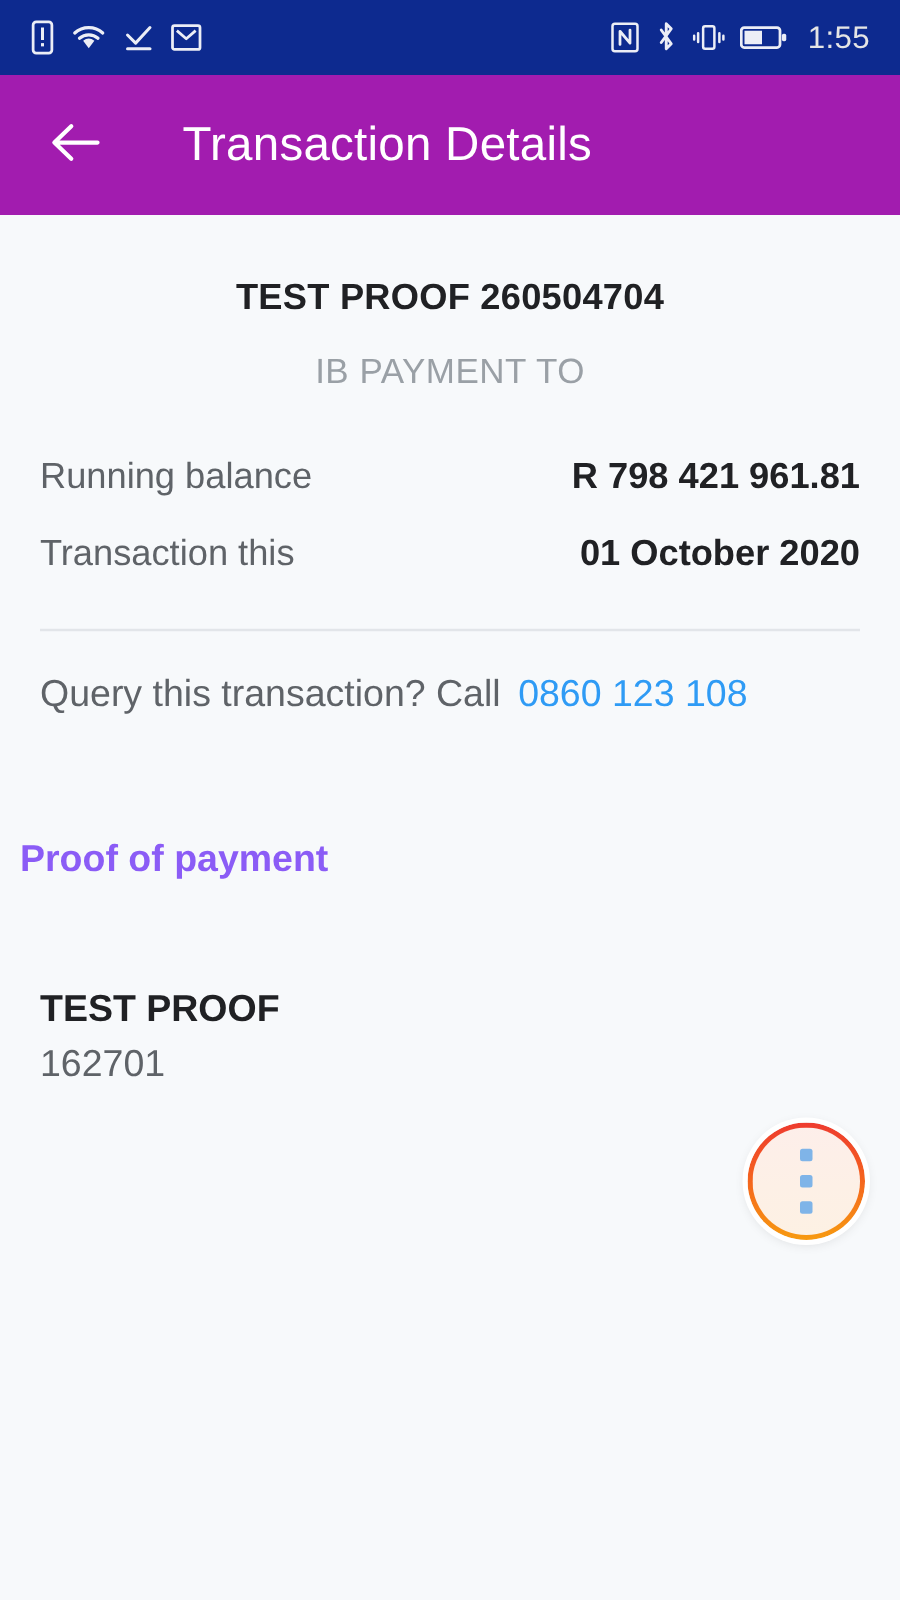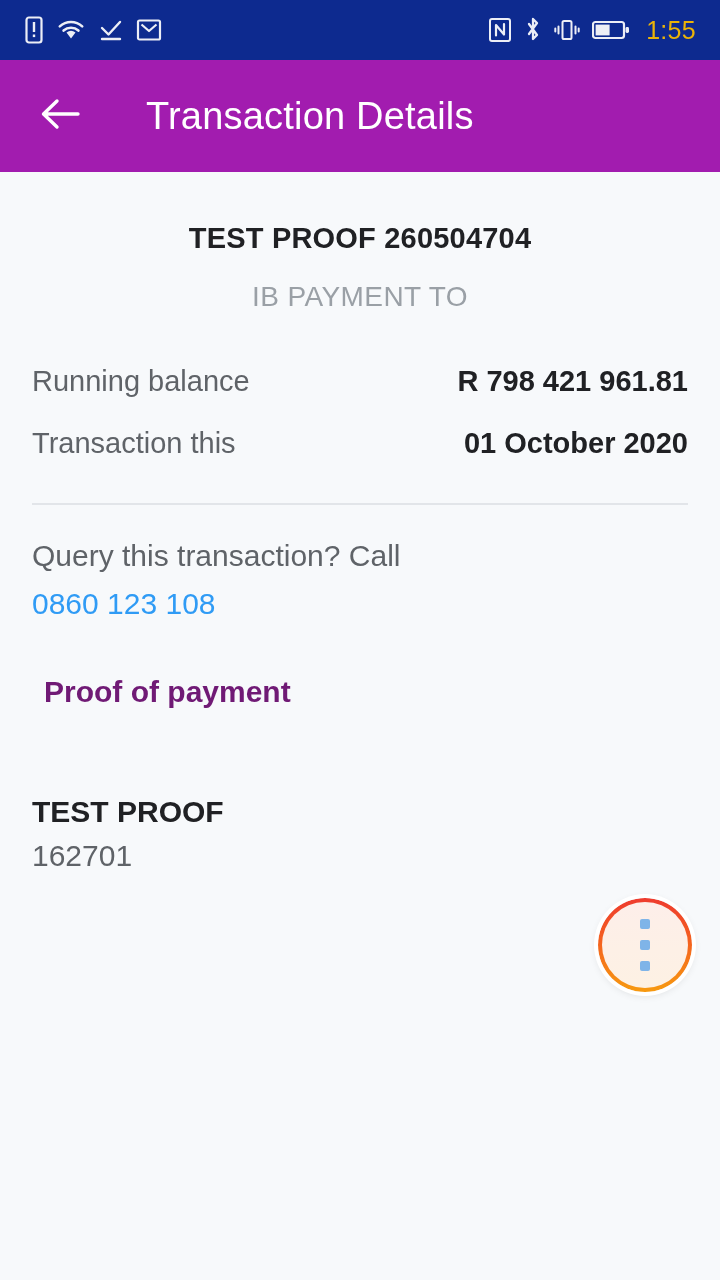--- a/index.html
+++ b/index.html
@@ -40,21 +40,21 @@
   }
   .status-left { gap: 12px; }
   .status-right { gap: 12px; }
   .sb-icon {
     display: inline-flex;
     align-items: center;
     justify-content: center;
     opacity: .92;
   }
   .sb-time {
-    color: #eab308;
+    color: #e5e5e5;
     font-size: 25px;
     letter-spacing: .3px;
     margin-left: 4px;
   }
 
   
   .app-bar {
     position: absolute;
     top: 60px; left: 0;
     width: 720px;
@@ -145,31 +145,30 @@
   }
 
   .query-line {
     padding: 0 32px;
     margin-top: 34px;
     font-size: 30px;
     color: #5f6368;
     display: flex;
     align-items: baseline;
     gap: 14px;
-    flex-direction: column;
   }
   .query-phone {
     color: #2f9bf5;
     font-weight: 400;
   }
 
   .pop-link {
-    padding: 0 44px;
-    margin-top: 54px;
-    color: #701a75;
+    padding: 0 16px;
+    margin-top: 98px;
+    color: #8b5cf6;
     font-size: 30px;
     font-weight: bold;
     display: inline-block;
     cursor: pointer;
   }
 
   .beneficiary {
     padding: 0 32px;
     margin-top: 81px;
   }

